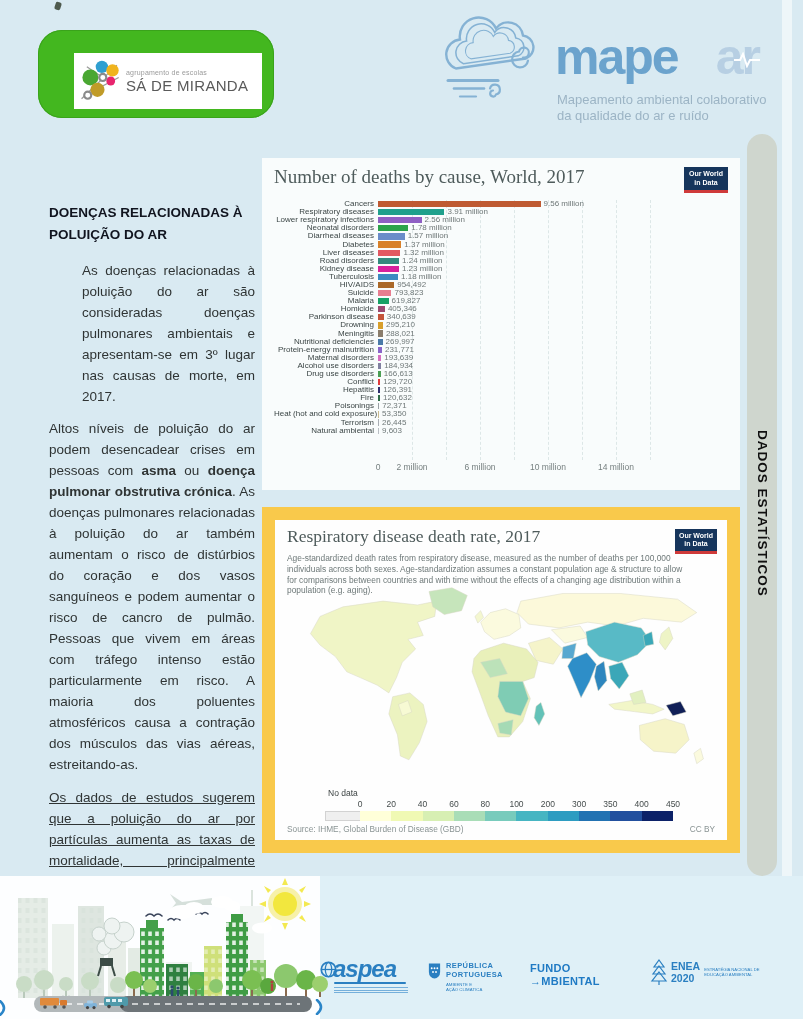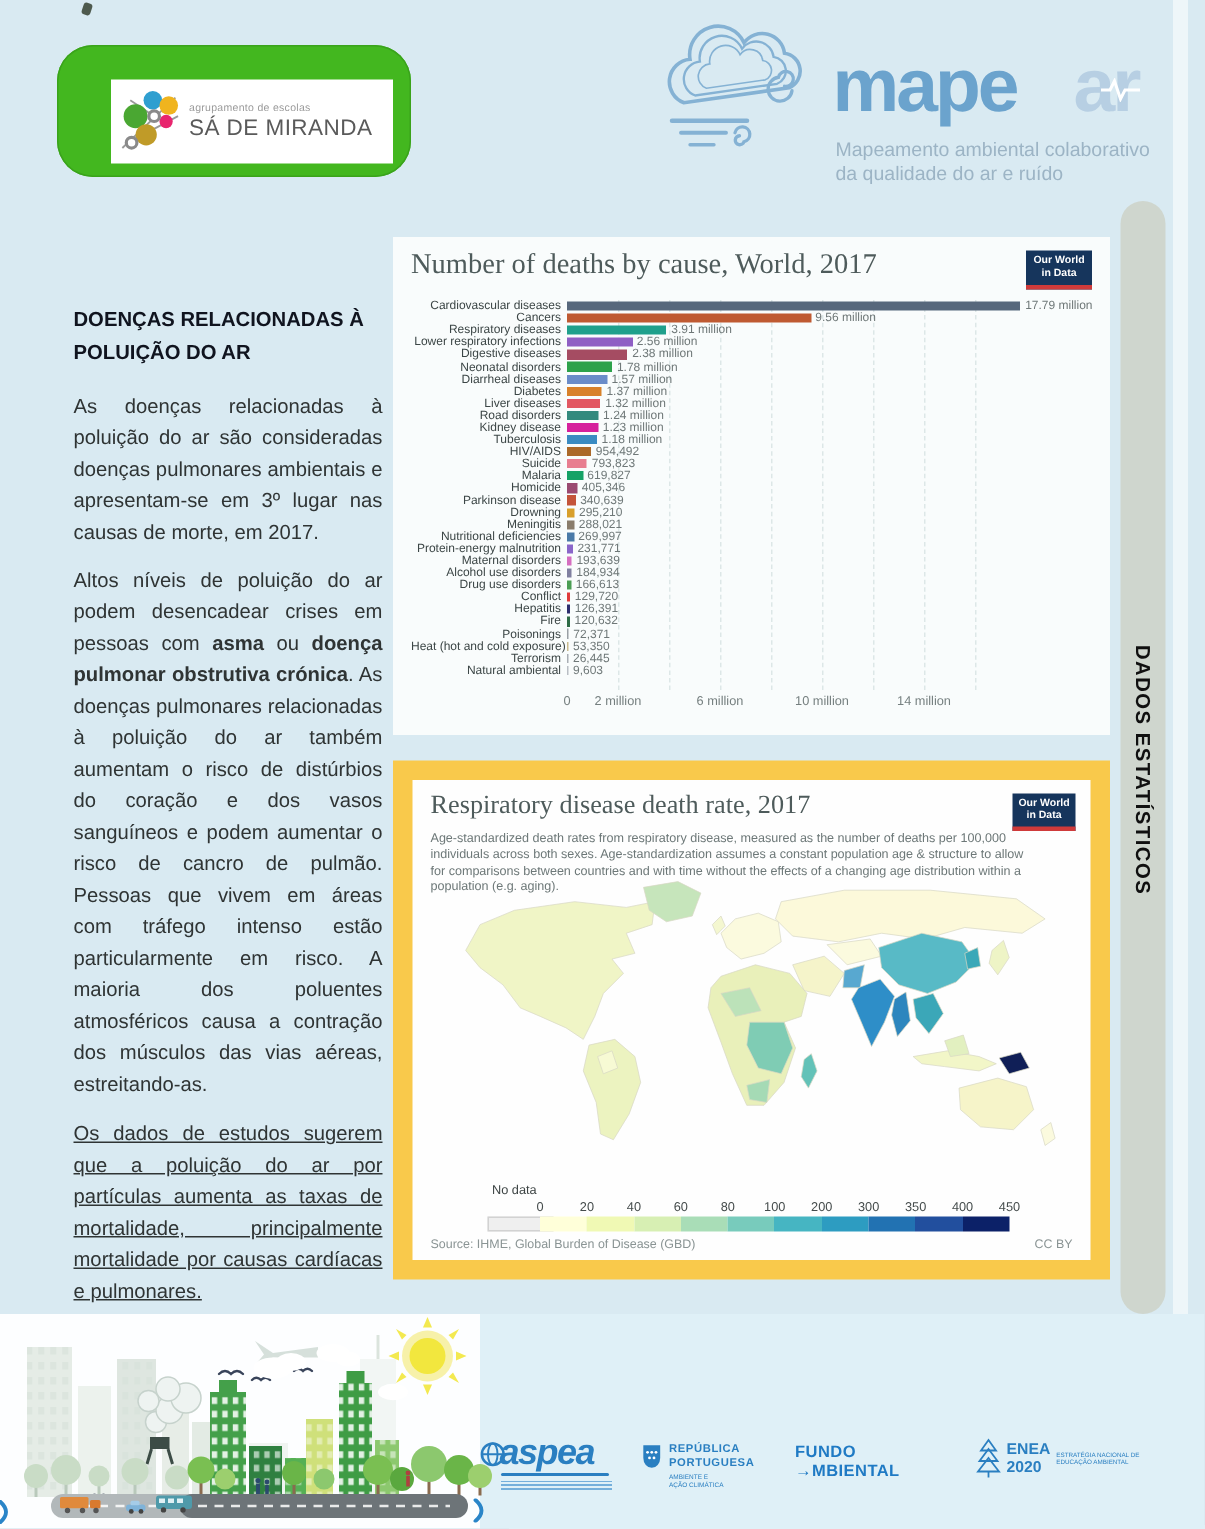--- a/index.html
+++ b/index.html
@@ -30,21 +30,21 @@
   .sidebar-label{position:absolute;top:296px;left:50%;transform:translateX(-50%);
                  writing-mode:vertical-rl;font-weight:bold;font-size:13.5px;color:#101010;
                  letter-spacing:1px;white-space:nowrap;}
   .stripe{position:absolute;left:782px;top:0;width:10px;height:100%;background:rgba(255,255,255,.55);}
 
   
   .article{position:absolute;left:49px;top:202px;width:206px;}
   .article-title{font-size:13.5px;font-weight:bold;line-height:22px;color:#10141f;}
   .para{font-size:13.5px;line-height:21px;color:#2f3434;text-align:justify;}
   .para .b{font-weight:bold;}
-  .para.p0{margin-top:14px;} .para.p1{margin-top:11px;} .para.p2{margin-top:12px;text-decoration:underline;}
+  .para.p0{margin-top:14px;margin-left:33px;} .para.p1{margin-top:11px;} .para.p2{margin-top:12px;text-decoration:underline;}
 
   
   .owid{position:absolute;background:#16355c;border-bottom:3px solid #cf3a3a;color:#fff;
         text-align:center;display:flex;flex-direction:column;justify-content:center;}
   .owid span{display:block;font-size:7px;font-weight:bold;line-height:8.5px;}
 
   
   .chart-panel{position:absolute;left:262px;top:158px;width:478px;height:332px;background:#f9fcfc;}
   .chart-title{position:absolute;left:12px;top:8px;font-family:"Liberation Serif","DejaVu Serif",serif;
                font-size:19px;color:#4e5b5b;}
@@ -183,53 +183,39 @@
     <div class="gridlayer" id="gridLayer">
         <div class="gline" style="left: 138px;"></div>
         <div class="gline" style="left: 172px;"></div>
         <div class="gline" style="left: 206px;"></div>
         <div class="gline" style="left: 240px;"></div>
         <div class="gline" style="left: 274px;"></div>
         <div class="gline" style="left: 308px;"></div>
         <div class="gline" style="left: 342px;"></div>
         <div class="gline" style="left: 376px;"></div>
       </div>
-  <div class="crow">
-        <div class="clab">Cardiovascular diseases</div>
-        <div class="czone">
-          <div class="cbar" style="width: 302.43px; background: rgb(87, 104, 124);"></div>
-          <div class="cval">17.79 million</div>
-        </div>
-      </div>
       <div class="crow">
         <div class="clab">Cancers</div>
         <div class="czone">
           <div class="cbar" style="width: 162.52px; background: rgb(191, 90, 50);"></div>
           <div class="cval">9.56 million</div>
         </div>
       </div>
       <div class="crow">
         <div class="clab">Respiratory diseases</div>
         <div class="czone">
           <div class="cbar" style="width: 66.47px; background: rgb(31, 160, 140);"></div>
           <div class="cval">3.91 million</div>
         </div>
       </div>
       <div class="crow">
         <div class="clab">Lower respiratory infections</div>
         <div class="czone">
           <div class="cbar" style="width: 43.52px; background: rgb(143, 95, 196);"></div>
           <div class="cval">2.56 million</div>
-        </div>
-      </div>
-      <div class="crow">
-        <div class="clab">Digestive diseases</div>
-        <div class="czone">
-          <div class="cbar" style="width: 40.46px; background: rgb(165, 76, 98);"></div>
-          <div class="cval">2.38 million</div>
         </div>
       </div>
       <div class="crow">
         <div class="clab">Neonatal disorders</div>
         <div class="czone">
           <div class="cbar" style="width: 30.26px; background: rgb(44, 162, 75);"></div>
           <div class="cval">1.78 million</div>
         </div>
       </div>
       <div class="crow">

